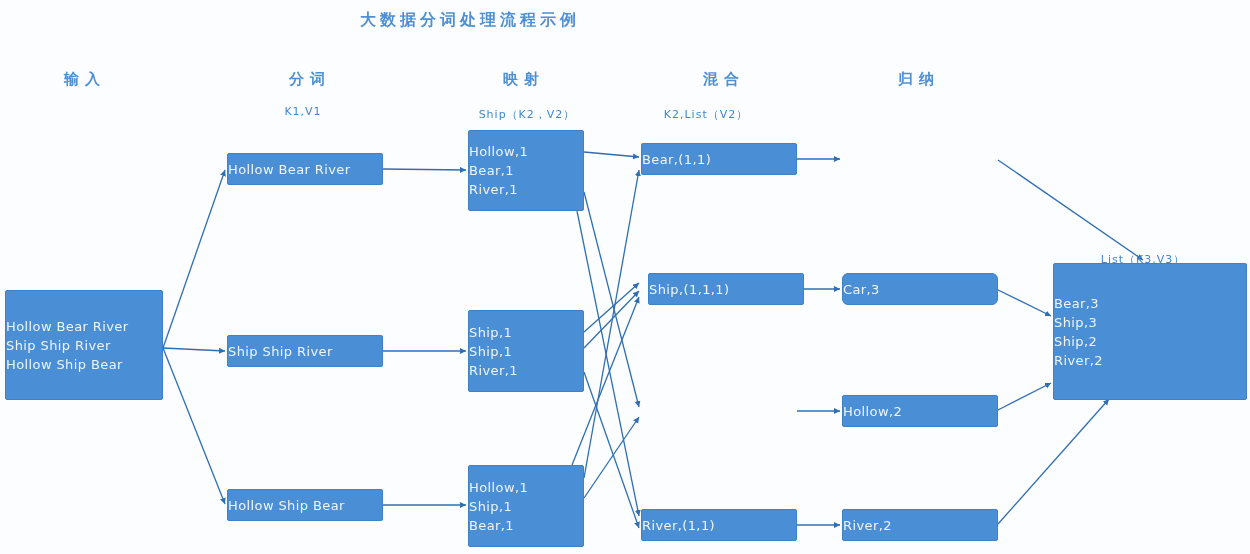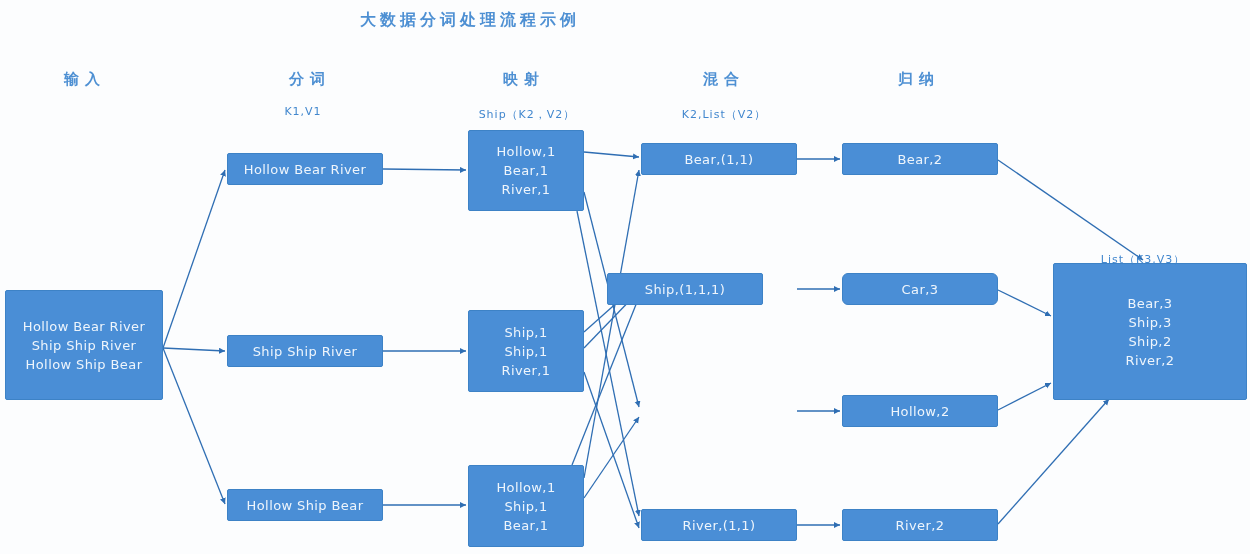--- a/index.html
+++ b/index.html
@@ -7,21 +7,21 @@
   #stage{position:relative;width:1250px;height:554px;background:var(--bg,#fcfdfe);overflow:hidden;}
   #wires{position:absolute;left:0;top:0;z-index:0;}
   .title{position:absolute;left:280px;top:10px;width:380px;text-align:center;
          font-size:16px;font-weight:600;letter-spacing:4px;color:var(--heading,#4e90d3);}
   .col-header{position:absolute;top:70px;height:22px;text-align:center;
               font-size:15px;font-weight:600;letter-spacing:6px;color:var(--heading,#4e90d3);z-index:2;}
   .sub-label{position:absolute;text-align:center;font-size:11px;letter-spacing:1px;
              color:var(--sublabel,#4287ce);z-index:2;}
   .box{position:absolute;background:var(--box,#4a8ed6);border:1px solid var(--box_border,#3d82c6);
        border-radius:2px;color:var(--box_text,#eef5fc);display:flex;flex-direction:column;
-       align-items:center;justify-content:center;font-size:13px;letter-spacing:.4px;
+       align-items:flex-start;justify-content:center;font-size:13px;letter-spacing:.4px;
        text-align:center;z-index:1;box-sizing:border-box;}
   .box .ln{line-height:19px;white-space:nowrap;}
   .small{height:32px;width:156px;}
 </style>
 </head>
 <body>
 
 <div id="stage">
 
   <svg id="wires" width="1250" height="554">
@@ -60,21 +60,21 @@
   <div class="title">大数据分词处理流程示例</div>
 
   <div class="col-header" style="left:35px;width:100px;">输入</div>
   <div class="col-header" style="left:260px;width:100px;">分词</div>
   <div class="col-header" style="left:474px;width:100px;">映射</div>
   <div class="col-header" style="left:674px;width:100px;">混合</div>
   <div class="col-header" style="left:869px;width:100px;">归纳</div>
 
   <div class="sub-label" style="left:253px;top:105px;width:100px;">K1,V1</div>
   <div class="sub-label" style="left:462px;top:107px;width:130px;">Ship（K2，V2）</div>
-  <div class="sub-label" style="left:659px;top:107px;width:130px;">K2,List（V2）</div>
+  <div class="sub-label" style="left:641px;top:107px;width:130px;">K2,List（V2）</div>
   <div class="sub-label" style="left:1078px;top:216px;width:130px;margin-top:36px;">List（K3,V3）</div>
 
   <div class="box" style="left:5px;top:290px;width:158px;height:110px;">
     <div class="ln">Hollow Bear River</div>
     <div class="ln">Ship Ship River</div>
     <div class="ln">Hollow Ship Bear</div>
   </div>
 
   <div class="box small" style="left:227px;top:153px;">
     <div class="ln">Hollow Bear River</div>
@@ -98,30 +98,27 @@
   </div>
   <div class="box" style="left:468px;top:465px;width:116px;height:82px;">
     <div class="ln">Hollow,1</div>
     <div class="ln">Ship,1</div>
     <div class="ln">Bear,1</div>
   </div>
 
   <div class="box small" style="left:641px;top:143px;">
     <div class="ln">Bear,(1,1)</div>
   </div>
-  <div class="box small" style="left:607px;top:273px;">
+  <div class="box small" style="left:648px;top:273px;">
     <div class="ln">Ship,(1,1,1)</div>
   </div>
   <div class="box small" style="left:641px;top:509px;">
     <div class="ln">River,(1,1)</div>
   </div>
 
-  <div class="box small" style="left:842px;top:143px;">
-    <div class="ln">Bear,2</div>
-  </div>
   <div class="box small" style="left:842px;top:273px;border-radius:6px;">
     <div class="ln">Car,3</div>
   </div>
   <div class="box small" style="left:842px;top:395px;">
     <div class="ln">Hollow,2</div>
   </div>
   <div class="box small" style="left:842px;top:509px;">
     <div class="ln">River,2</div>
   </div>
 

